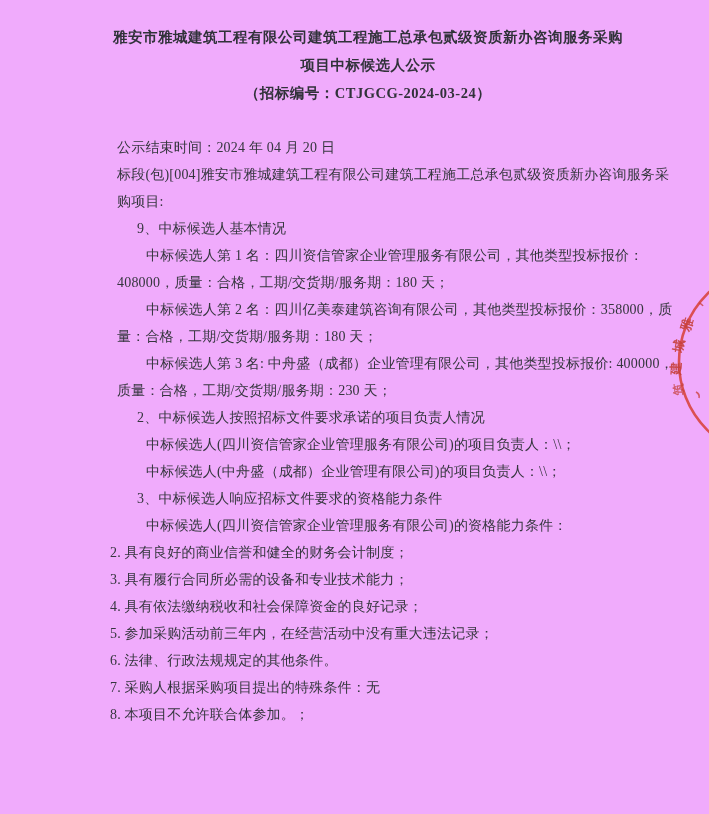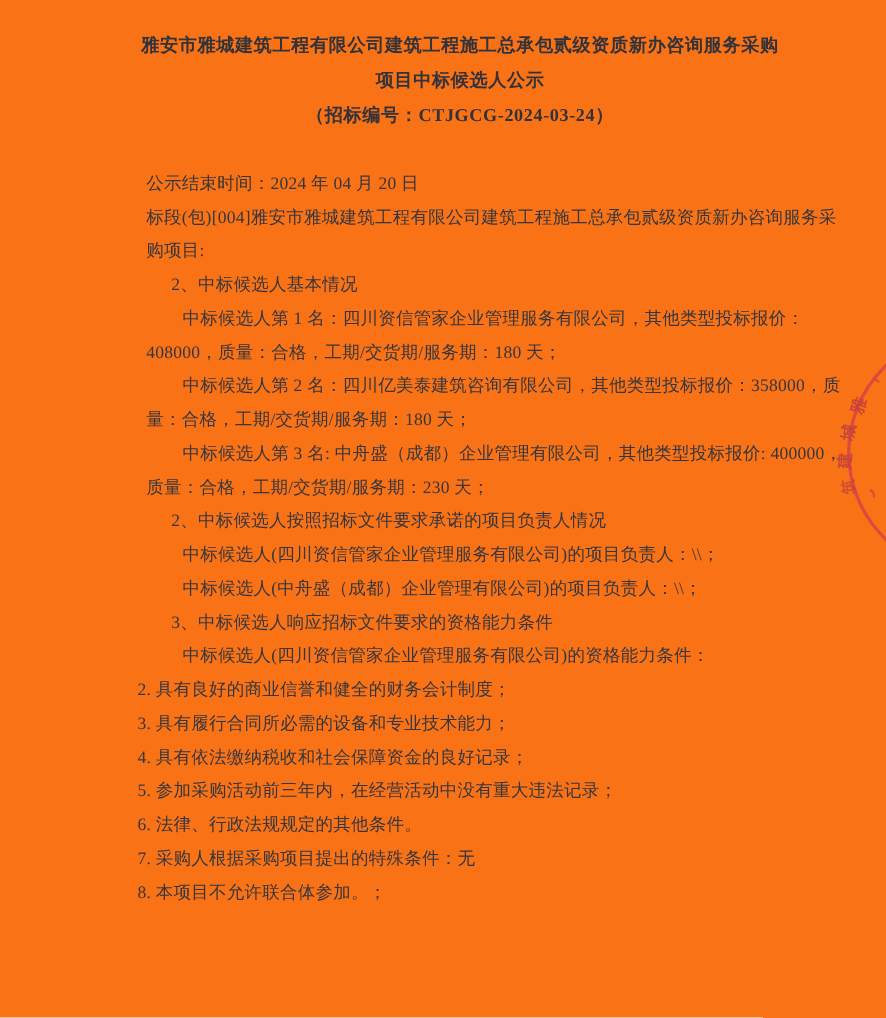--- a/index.html
+++ b/index.html
@@ -1,20 +1,20 @@
 <!DOCTYPE html>
 <html><head>
 <meta charset="utf-8">
 <style>
   html, body { margin: 0; padding: 0; background: #ffffff; }
   .page {
     position: relative;
     width: 709px;
     height: 814px;
-    background: #f97316;
+    background: #f0abfc;
     overflow: hidden;
     font-family: "Liberation Serif", "DejaVu Serif", serif;
     color: #35363e;
   }
   .title-block {
     position: absolute;
     left: 88px;
     top: 23px;
     width: 560px;
     text-align: center;
@@ -66,21 +66,21 @@
   <div class="title-block">
     <div class="title-line">雅安市雅城建筑工程有限公司建筑工程施工总承包贰级资质新办咨询服务采购</div>
     <div class="title-line">项目中标候选人公示</div>
     <div class="title-line">（招标编号：CTJGCG-2024-03-24）</div>
   </div>
 
   <div class="body-block" id="body-block">
       <div class="line m">公示结束时间：2024 年 04 月 20 日</div>
       <div class="line m">标段(包)[004]雅安市雅城建筑工程有限公司建筑工程施工总承包贰级资质新办咨询服务采</div>
       <div class="line m">购项目:</div>
-      <div class="line s">2、中标候选人基本情况</div>
+      <div class="line s">9、中标候选人基本情况</div>
       <div class="line p">中标候选人第 1 名：四川资信管家企业管理服务有限公司，其他类型投标报价：</div>
       <div class="line m">408000，质量：合格，工期/交货期/服务期：180 天；</div>
       <div class="line p">中标候选人第 2 名：四川亿美泰建筑咨询有限公司，其他类型投标报价：358000，质</div>
       <div class="line m">量：合格，工期/交货期/服务期：180 天；</div>
       <div class="line p">中标候选人第 3 名: 中舟盛（成都）企业管理有限公司，其他类型投标报价: 400000，</div>
       <div class="line m">质量：合格，工期/交货期/服务期：230 天；</div>
       <div class="line s">2、中标候选人按照招标文件要求承诺的项目负责人情况</div>
       <div class="line p">中标候选人(四川资信管家企业管理服务有限公司)的项目负责人：\\；</div>
       <div class="line p">中标候选人(中舟盛（成都）企业管理有限公司)的项目负责人：\\；</div>
       <div class="line s">3、中标候选人响应招标文件要求的资格能力条件</div>

